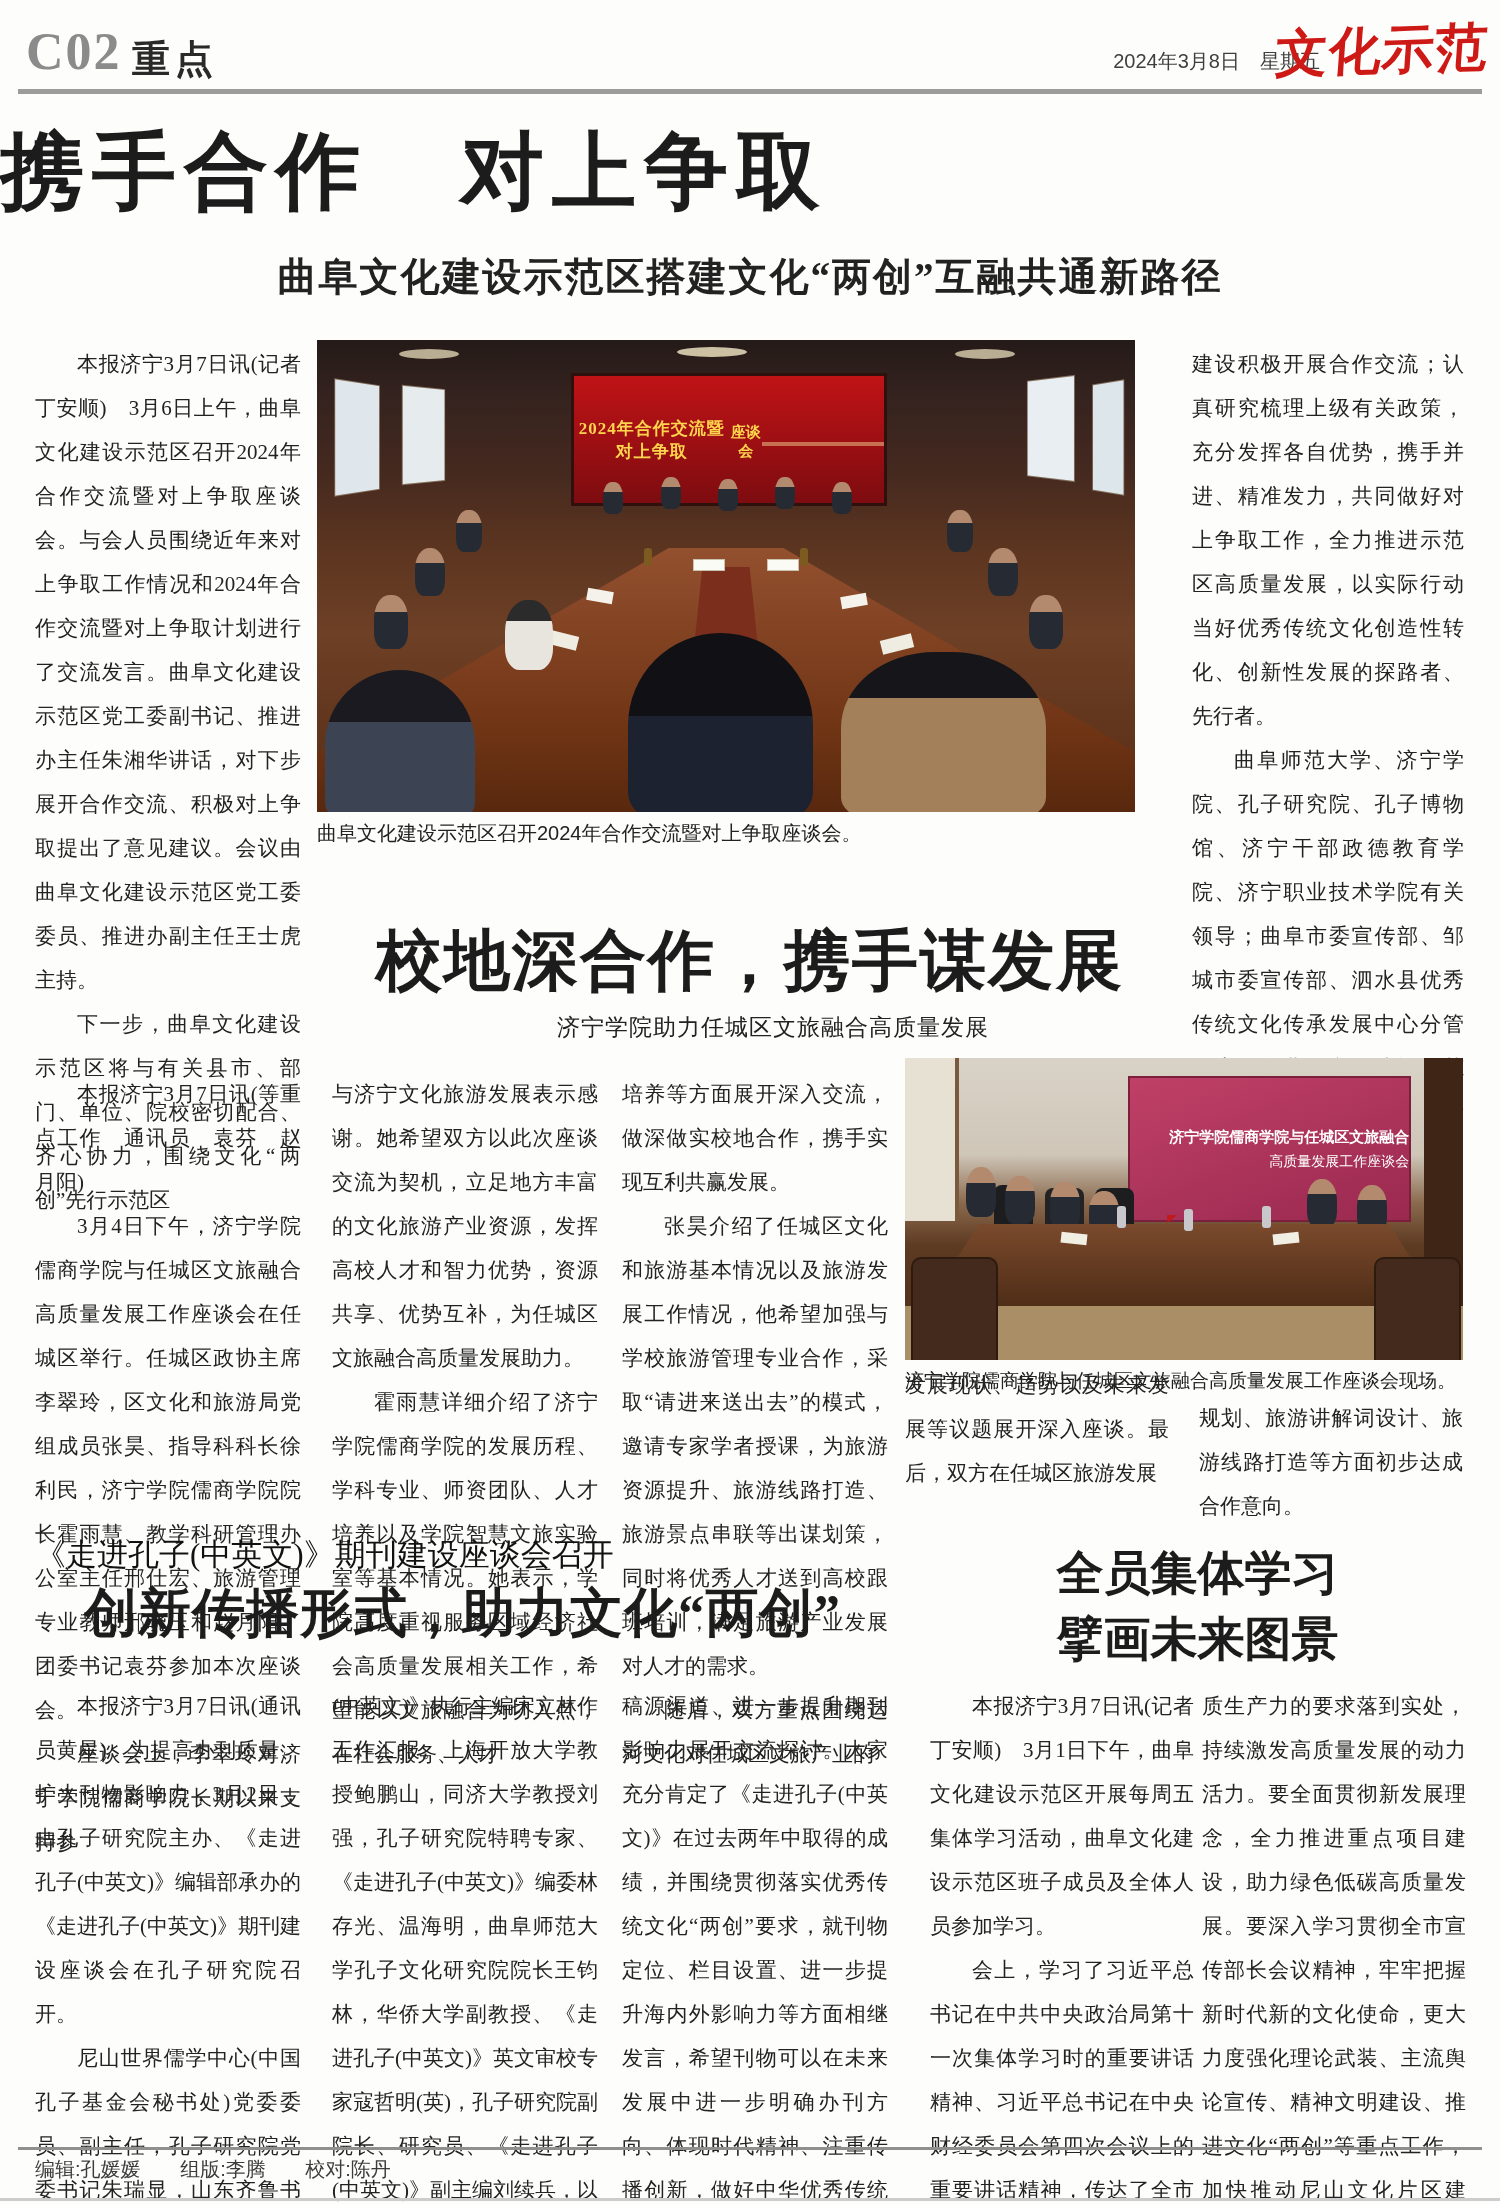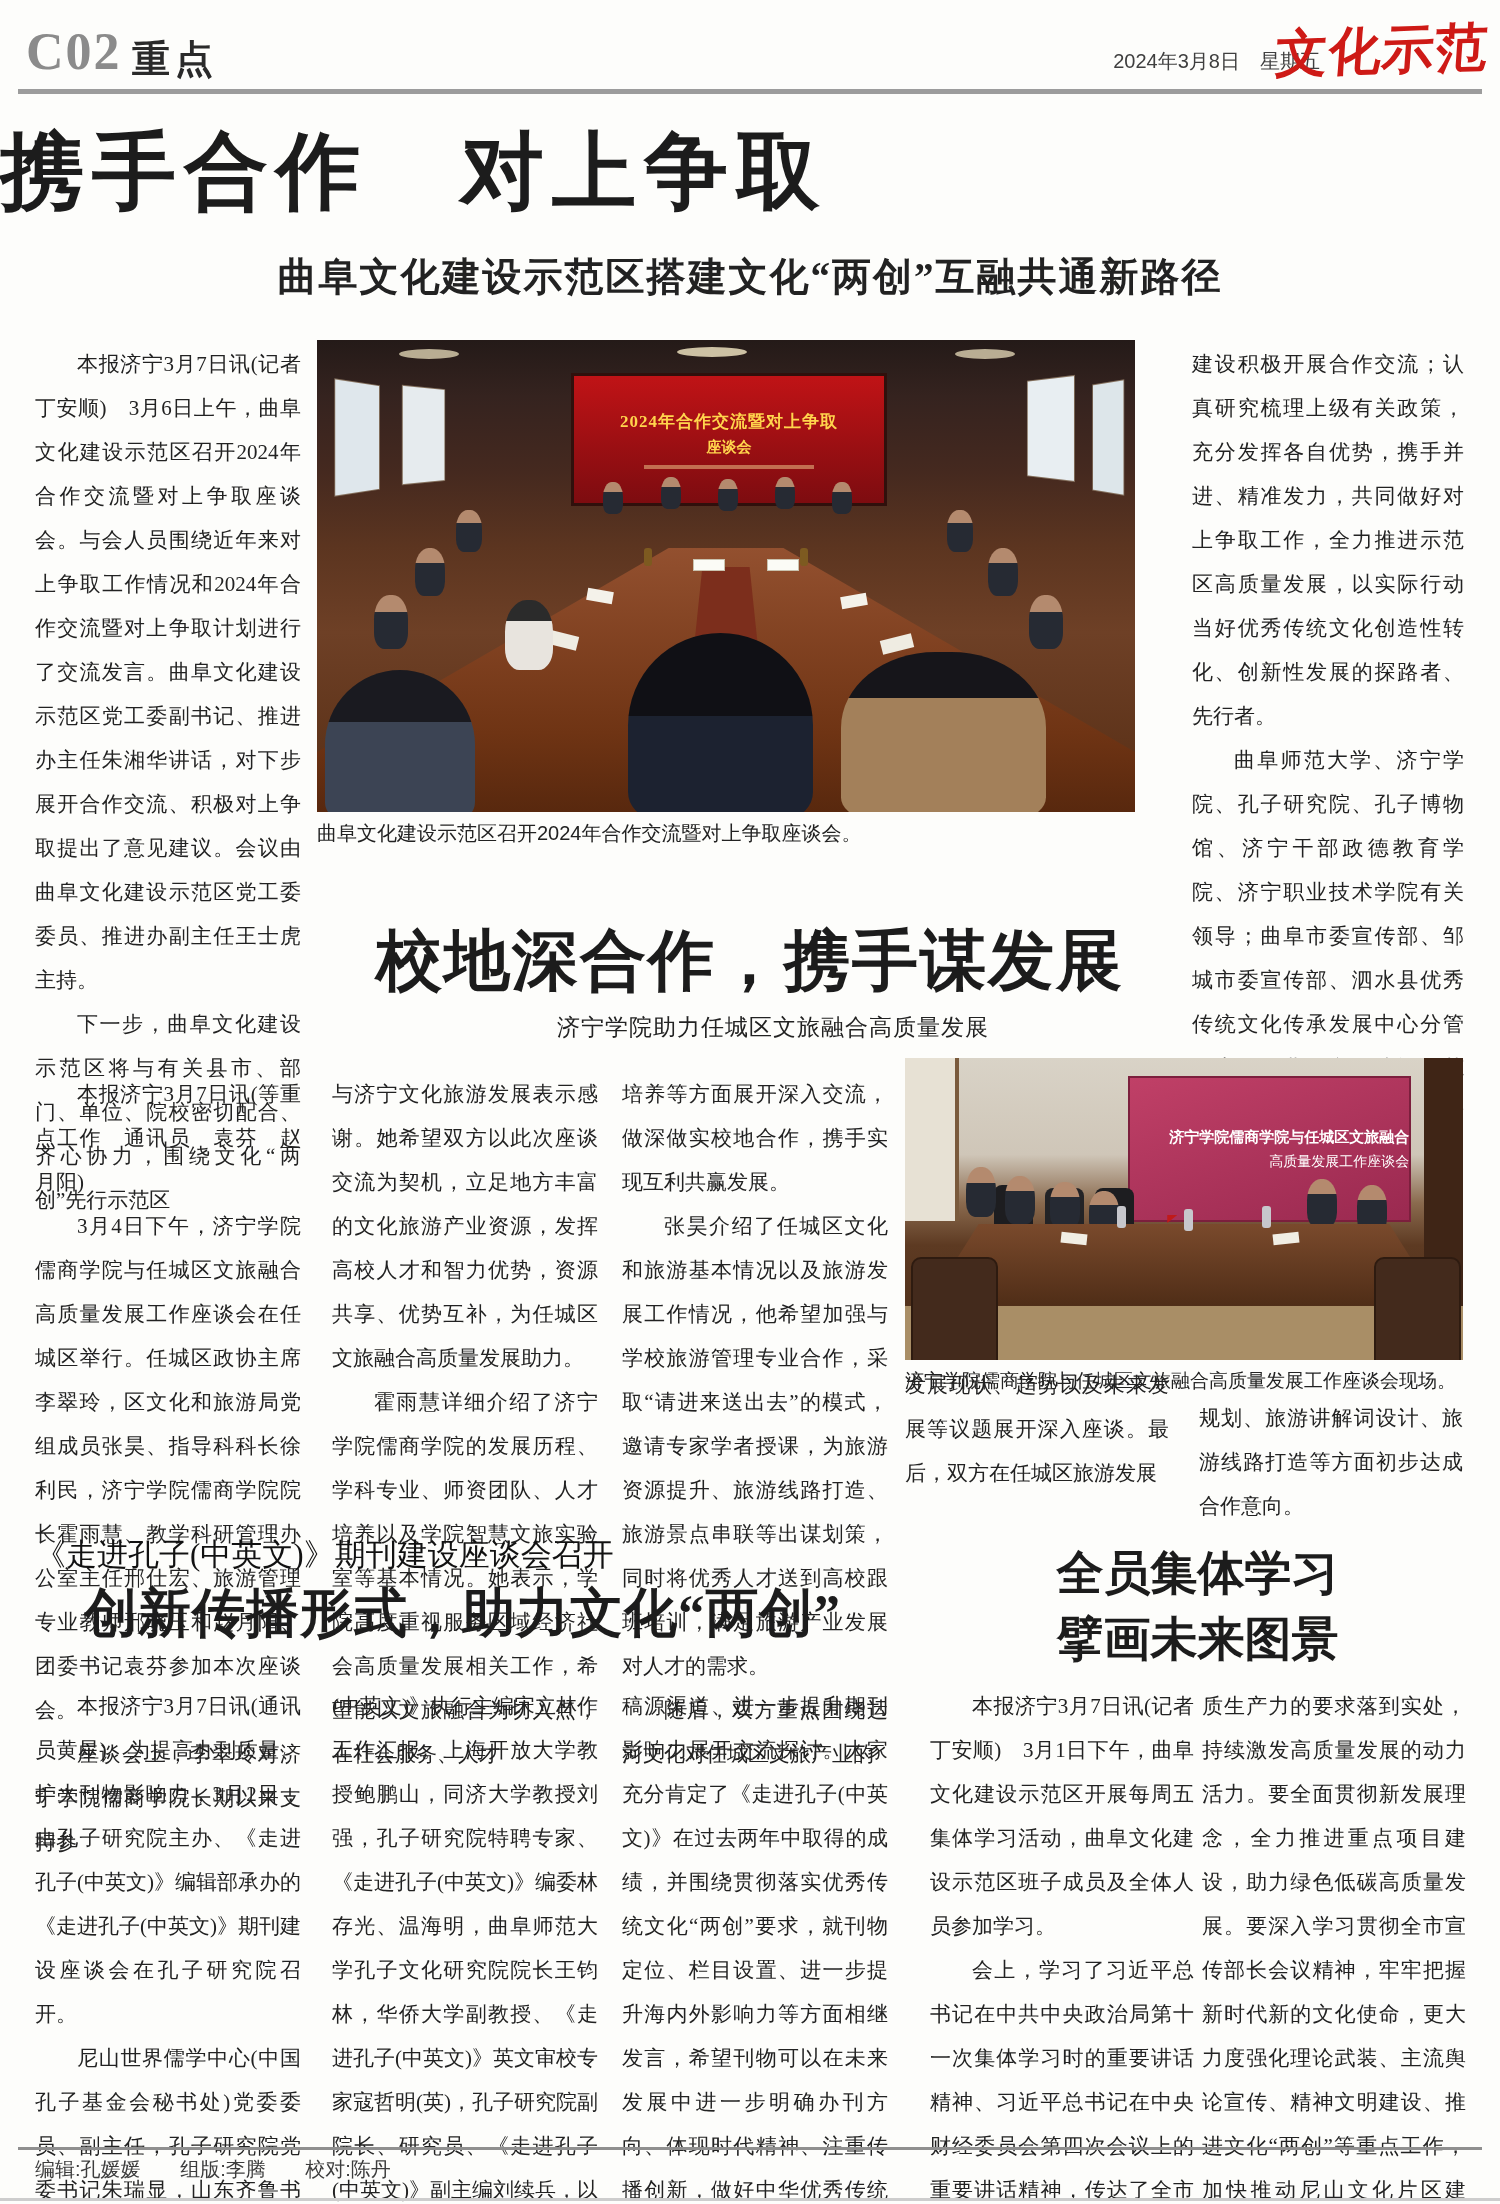--- a/index.html
+++ b/index.html
@@ -50,21 +50,21 @@
   .photo { overflow:hidden; }
   .photo1 { left:317px; top:340px; width:818px; height:472px;
     background:linear-gradient(180deg,#241a18 0%,#35231f 12%,#45291f 28%,#5c3520 44%,#6e4026 62%,#562d14 100%); }
   .photo2 { left:905px; top:1058px; width:558px; height:302px;
     background:linear-gradient(180deg,#d9d3c7 0%,#cfc6b8 32%,#8a6a4e 48%,#5d3a22 62%,#4a2c18 100%); }
   .ph { position:absolute; display:block; }
   .person { position:absolute; border-radius:45% 45% 30% 30%;
     background:linear-gradient(180deg,#b48a6e 0 32%,#262a33 32%); }
   .p1-screen { left:31%; top:7%; width:38%; height:27%;
     background:linear-gradient(180deg,#c01316,#7d0c10); border:3px solid #30100c;
-    display:flex; flex-direction:column; align-items:center; justify-content:center; text-align:center; }
+    display:flex; flex-direction:row; align-items:center; justify-content:center; text-align:center; }
   .p1-screen .l1 { color:#ffd54d; font-size:17px; font-weight:bold; letter-spacing:1px; }
   .p1-screen .l2 { color:#ffd54d; font-size:15px; font-weight:bold; margin-top:5px; }
   .p1-screen .l3 { width:55%; height:4px; background:rgba(255,230,160,.45); margin-top:8px; }
   .p2-screen { left:40%; top:6%; width:50%; height:47%;
     background:linear-gradient(160deg,#c04067,#9a2950); border:2px solid #7c1f3d;
     display:flex; flex-direction:column; align-items:flex-end; justify-content:center; text-align:center; }
   .p2-screen .l1 { color:#fff; font-size:15px; font-weight:bold; }
   .p2-screen .l2 { color:#fff; font-size:14px; margin-top:6px; }
 
   .caption { font-family:"Liberation Sans","DejaVu Sans",sans-serif; font-size:20px; color:#222; }

